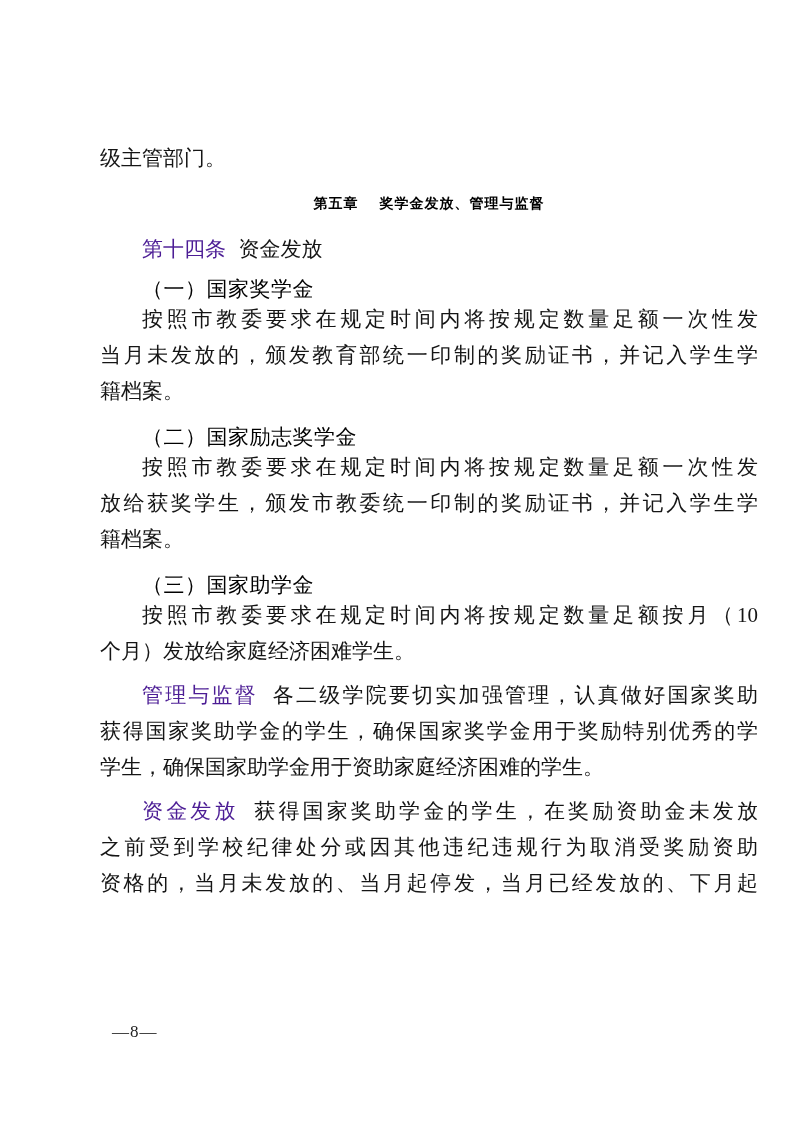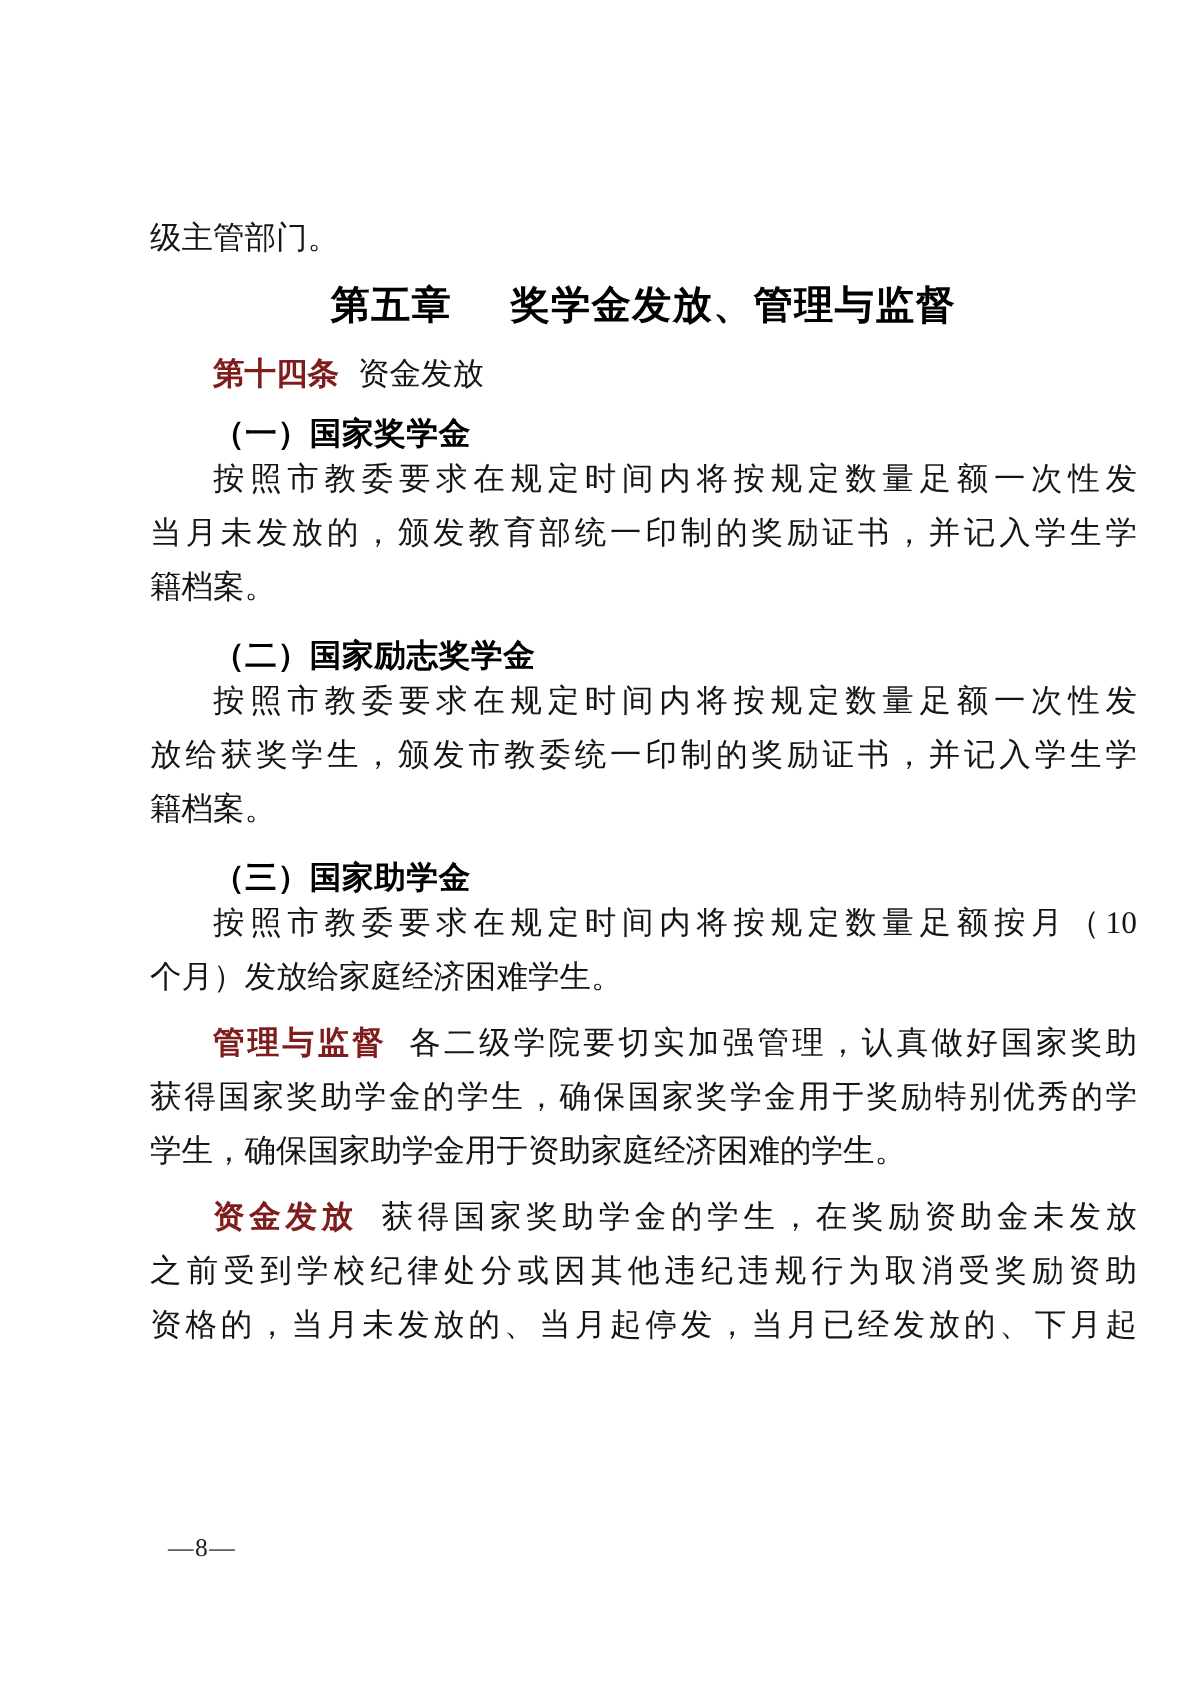--- a/index.html
+++ b/index.html
@@ -35,45 +35,45 @@
     text-indent: 42px;
   }
   .cont {
     line-height: 38px;
     text-align: center;
     text-align-last: left;
   }
   .chapter {
     font-family: "Liberation Sans", "DejaVu Sans", sans-serif;
     font-weight: 700;
-    font-size: 26px;
+    font-size: 14px;
     line-height: 30px;
     text-align: center;
     letter-spacing: 1px;
     margin: 11px 0 13px 0;
     color: #000000;
   }
   .hgap {
     display: inline-block;
     width: 1.5em;
   }
   .art-head {
     text-align: left;
     text-align-last: left;
   }
   .b {
-    font-weight: 700;
-    color: #7f1d1d;
+    font-weight: 400;
+    color: #4c1d95;
   }
   .lgap {
     display: inline-block;
     width: 0.6em;
   }
   .sub-h {
-    font-weight: 700;
+    font-weight: 400;
     letter-spacing: 0.5px;
     margin: 10px 0 -6px 0;
     text-align: left;
     text-align-last: left;
     color: #000000;
   }
   .first-sub {
     margin-top: 4px;
   }
   .mt8 {

